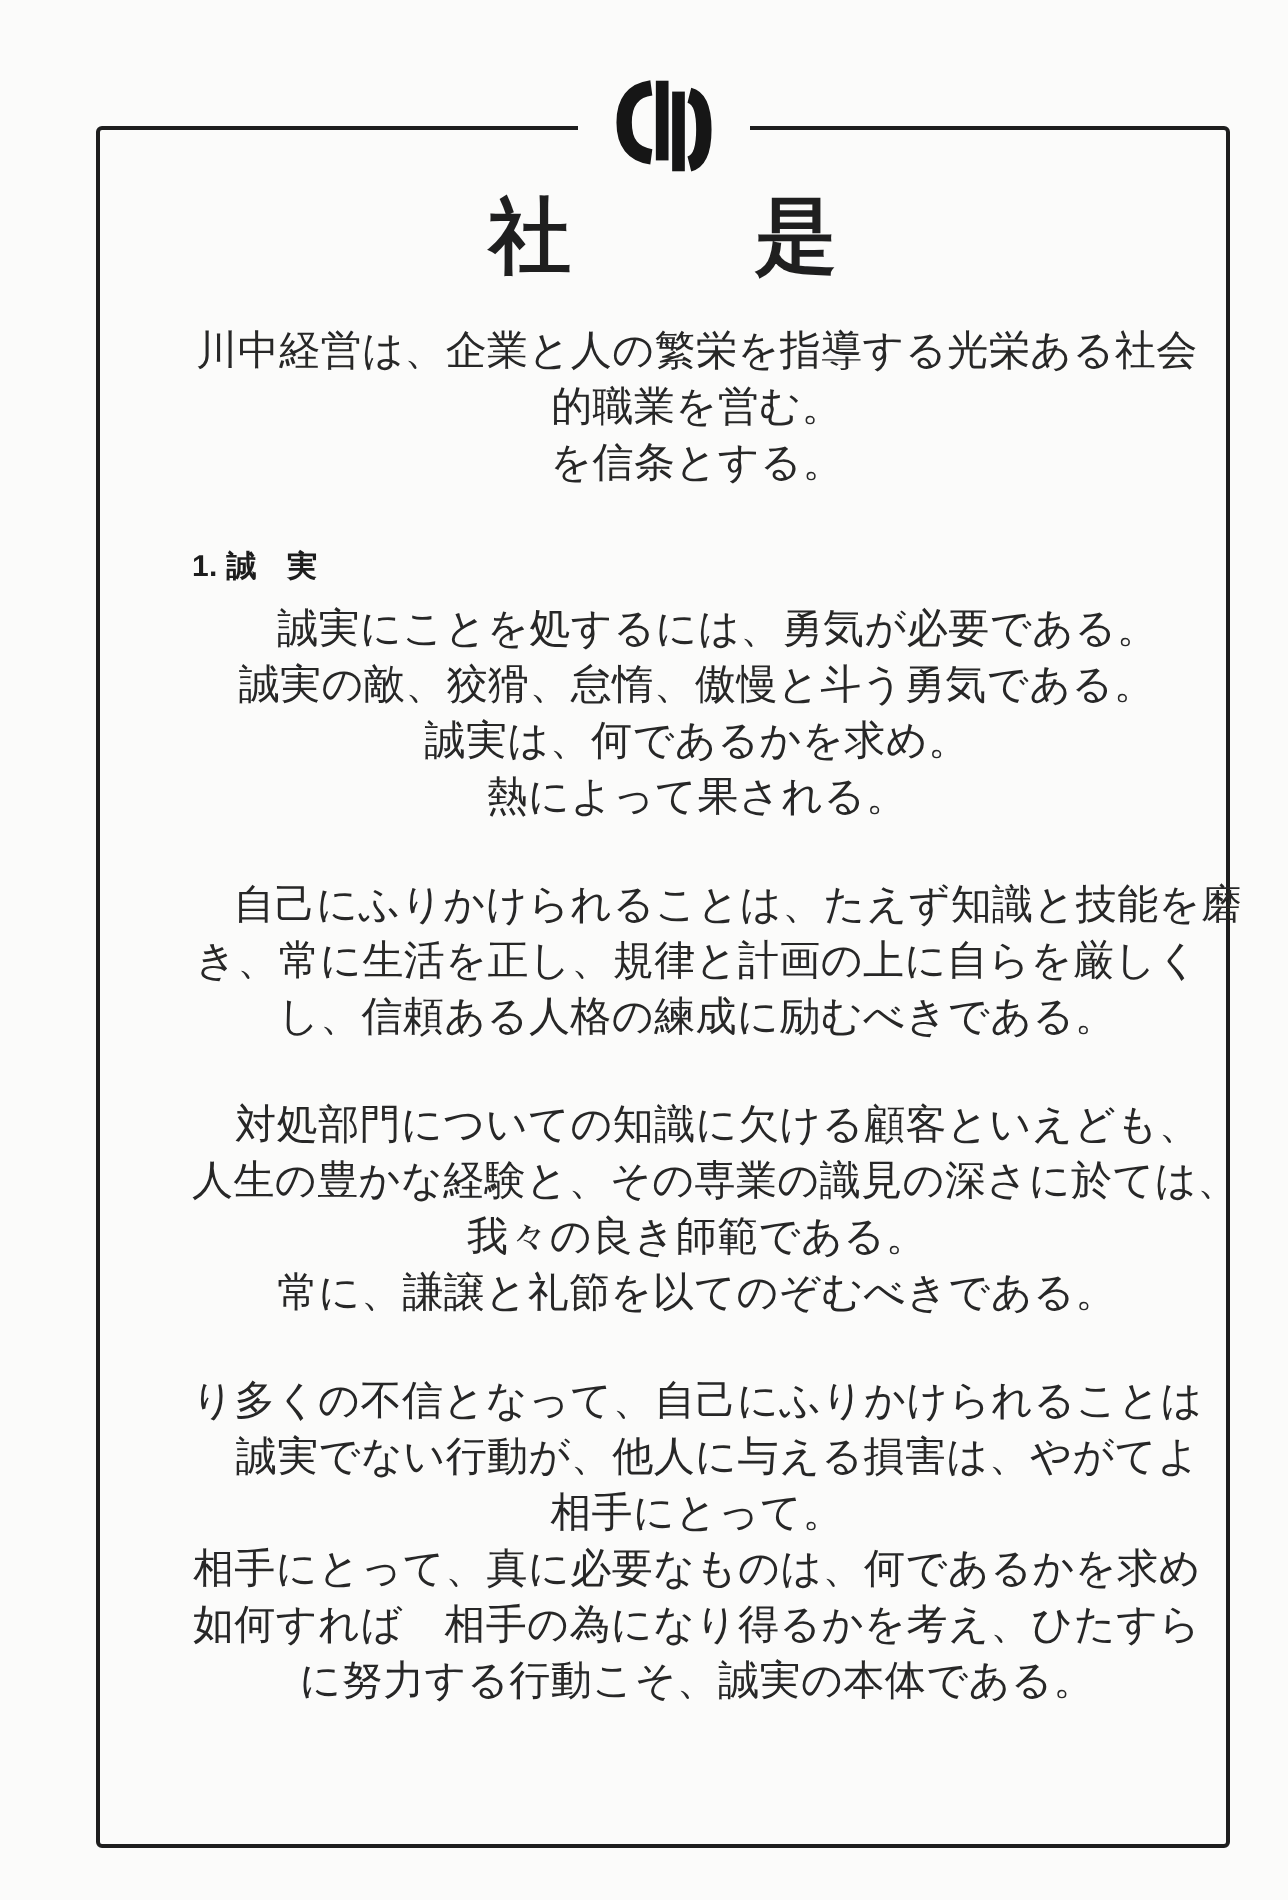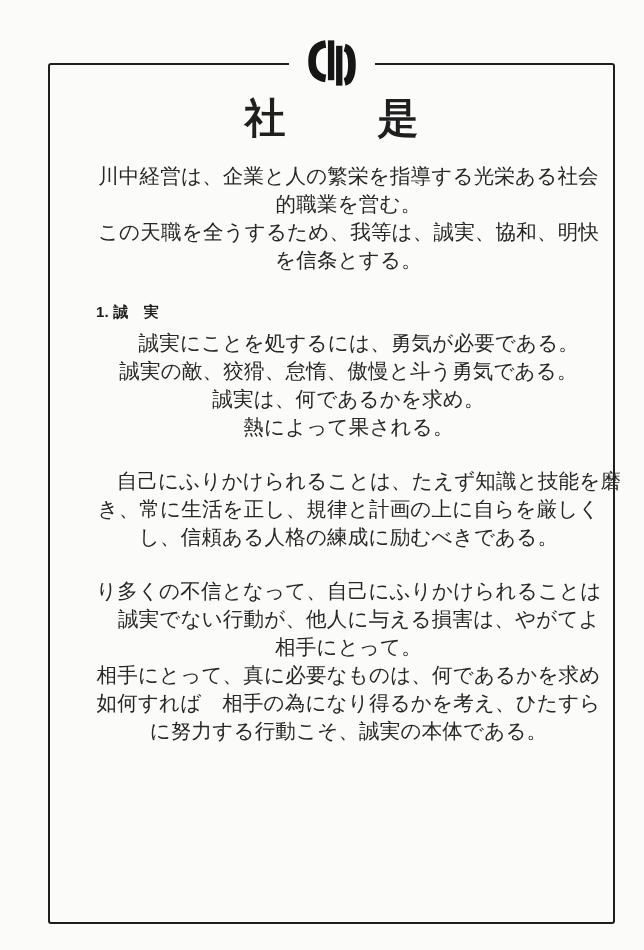--- a/index.html
+++ b/index.html
@@ -95,39 +95,44 @@
   <div class="title-row">
     <span>社</span>
     <span>是</span>
   </div>
 
   <div class="text-block">
 
     <div class="para">
       <div class="line">川中経営は、企業と人の繁栄を指導する光栄ある社会</div>
       <div class="line">的職業を営む。</div>
-      <div class="line">この天職を全うするため、我等は、誠実、協和、明快</div>
       <div class="line">を信条とする。</div>
     </div>
 
     <div class="section-heading">1. 誠　実</div>
 
     <div class="para">
       <div class="line">　誠実にことを処するには、勇気が必要である。</div>
       <div class="line">誠実の敵、狡猾、怠惰、傲慢と斗う勇気である。</div>
       <div class="line">誠実は、何であるかを求め。</div>
       <div class="line">熱によって果される。</div>
     </div>
 
     <div class="para">
       <div class="line">　自己にふりかけられることは、たえず知識と技能を磨</div>
       <div class="line">き、常に生活を正し、規律と計画の上に自らを厳しく</div>
       <div class="line">し、信頼ある人格の練成に励むべきである。</div>
     </div>
 
+    <div class="para">
+      <div class="line">　対処部門についての知識に欠ける顧客といえども、</div>
+      <div class="line">人生の豊かな経験と、その専業の識見の深さに於ては、</div>
+      <div class="line">我々の良き師範である。</div>
+      <div class="line">常に、謙譲と礼節を以てのぞむべきである。</div>
+    </div>
 
     <div class="para">
       <div class="line">り多くの不信となって、自己にふりかけられることは</div>
       <div class="line">　誠実でない行動が、他人に与える損害は、やがてよ</div>
       <div class="line">相手にとって。</div>
       <div class="line">相手にとって、真に必要なものは、何であるかを求め</div>
       <div class="line">如何すれば　相手の為になり得るかを考え、ひたすら</div>
       <div class="line">に努力する行動こそ、誠実の本体である。</div>
     </div>
 

